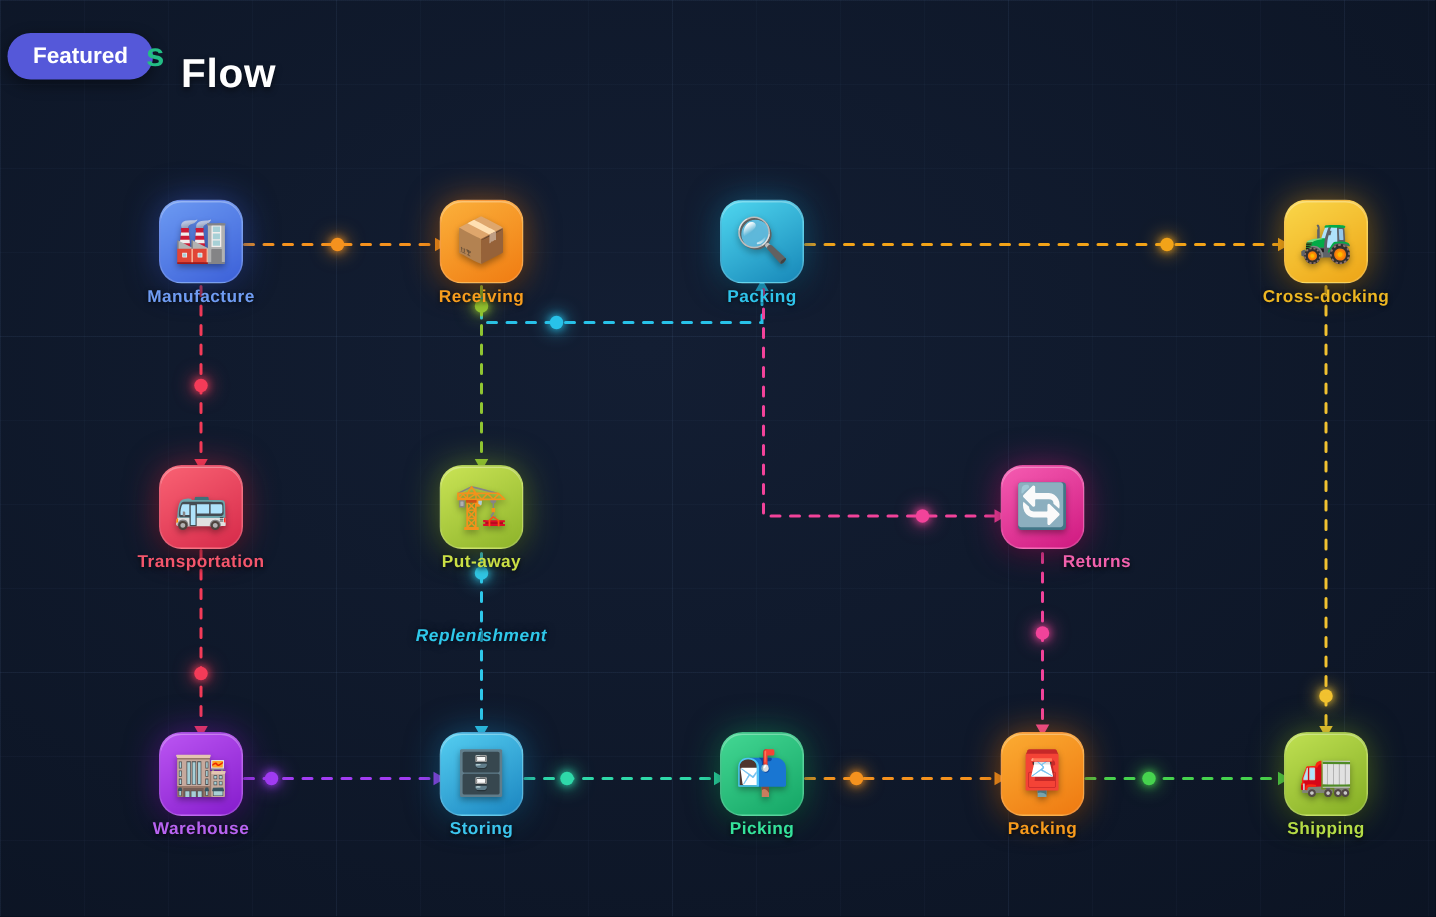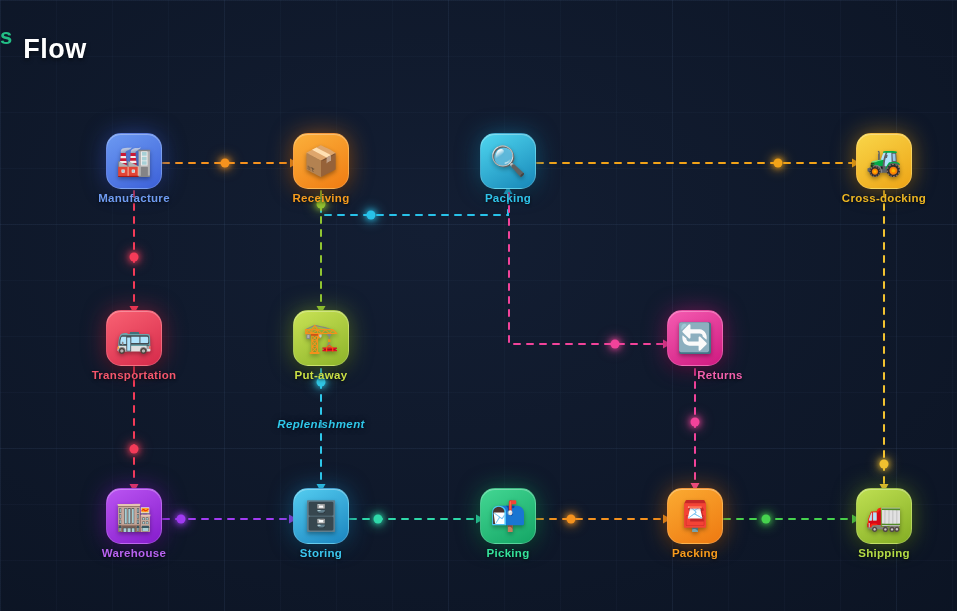--- a/index.html
+++ b/index.html
@@ -119,21 +119,21 @@
         <span class="node-emoji">🚌</span>
       </div>
       <div class="node-label" style="left: 134px; top: 369px; color: rgb(244, 86, 108);">Transportation</div>
       <div class="node-box" style="left: 321px; top: 338px; background: linear-gradient(150deg, rgb(201, 227, 85) 0%, rgb(141, 179, 42) 100%); box-shadow: rgba(141, 179, 42, 0.5) 0px 0px 22px, rgba(0, 0, 0, 0.4) 0px 6px 14px, rgba(255, 255, 255, 0.3) 0px 1px 0px inset;">
         <span class="node-emoji">🏗️</span>
       </div>
       <div class="node-label" style="left: 321px; top: 369px; color: rgb(202, 223, 69);">Put-away</div>
       <div class="node-box" style="left: 695px; top: 338px; background: linear-gradient(150deg, rgb(245, 92, 177) 0%, rgb(207, 25, 128) 100%); box-shadow: rgba(207, 25, 128, 0.5) 0px 0px 22px, rgba(0, 0, 0, 0.4) 0px 6px 14px, rgba(255, 255, 255, 0.3) 0px 1px 0px inset;">
         <span class="node-emoji">🔄</span>
       </div>
-      <div class="node-label" style="left: 720px; top: 369px; color: rgb(241, 96, 172);">Returns</div>
+      <div class="node-label" style="left: 684px; top: 369px; color: rgb(241, 96, 172); text-align: right;">Returns</div>
       <div class="node-box" style="left: 134px; top: 516px; background: linear-gradient(150deg, rgb(187, 85, 242) 0%, rgb(133, 28, 204) 100%); box-shadow: rgba(133, 28, 204, 0.5) 0px 0px 22px, rgba(0, 0, 0, 0.4) 0px 6px 14px, rgba(255, 255, 255, 0.3) 0px 1px 0px inset;">
         <span class="node-emoji">🏬</span>
       </div>
       <div class="node-label" style="left: 134px; top: 547px; color: rgb(184, 99, 240);">Warehouse</div>
       <div class="node-box" style="left: 321px; top: 516px; background: linear-gradient(150deg, rgb(84, 205, 240) 0%, rgb(27, 133, 192) 100%); box-shadow: rgba(27, 133, 192, 0.5) 0px 0px 22px, rgba(0, 0, 0, 0.4) 0px 6px 14px, rgba(255, 255, 255, 0.3) 0px 1px 0px inset;">
         <span class="node-emoji">🗄️</span>
       </div>
       <div class="node-label" style="left: 321px; top: 547px; color: rgb(60, 198, 238);">Storing</div>
       <div class="node-box" style="left: 508px; top: 516px; background: linear-gradient(150deg, rgb(67, 215, 147) 0%, rgb(20, 165, 101) 100%); box-shadow: rgba(20, 165, 101, 0.5) 0px 0px 22px, rgba(0, 0, 0, 0.4) 0px 6px 14px, rgba(255, 255, 255, 0.3) 0px 1px 0px inset;">
         <span class="node-emoji">📬</span>
@@ -142,16 +142,17 @@
       <div class="node-box" style="left: 695px; top: 516px; background: linear-gradient(150deg, rgb(251, 171, 50) 0%, rgb(238, 121, 17) 100%); box-shadow: rgba(238, 121, 17, 0.5) 0px 0px 22px, rgba(0, 0, 0, 0.4) 0px 6px 14px, rgba(255, 255, 255, 0.3) 0px 1px 0px inset;">
         <span class="node-emoji">📮</span>
       </div>
       <div class="node-label" style="left: 695px; top: 547px; color: rgb(247, 155, 28);">Packing</div>
       <div class="node-box" style="left: 884px; top: 516px; background: linear-gradient(150deg, rgb(191, 224, 82) 0%, rgb(132, 173, 36) 100%); box-shadow: rgba(132, 173, 36, 0.5) 0px 0px 22px, rgba(0, 0, 0, 0.4) 0px 6px 14px, rgba(255, 255, 255, 0.3) 0px 1px 0px inset;">
         <span class="node-emoji">🚛</span>
       </div>
       <div class="node-label" style="left: 884px; top: 547px; color: rgb(181, 220, 70);">Shipping</div>
     </div>
   <div class="header">
+    <span class="badge badge-featured">Featured</span>
     <span class="title-frag">s</span>
     <span class="title-main">Flow</span>
   </div>
 </div>
 
 </body></html>

